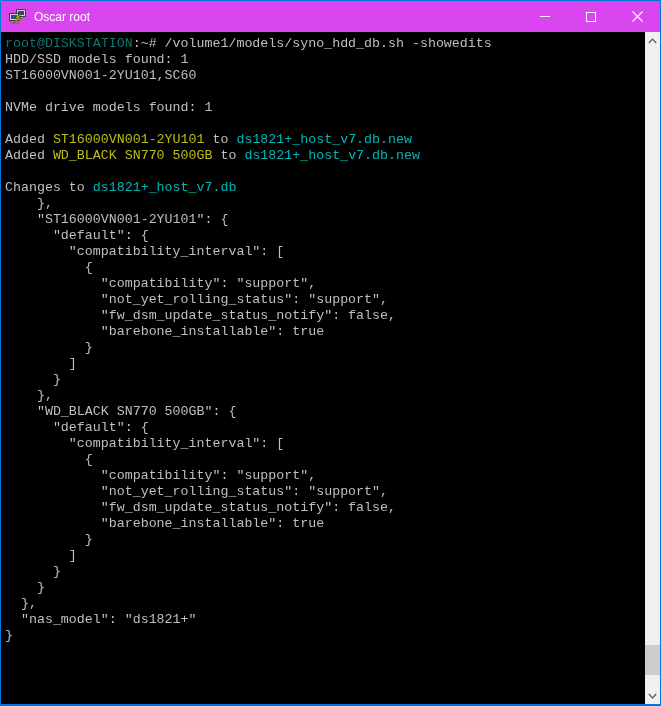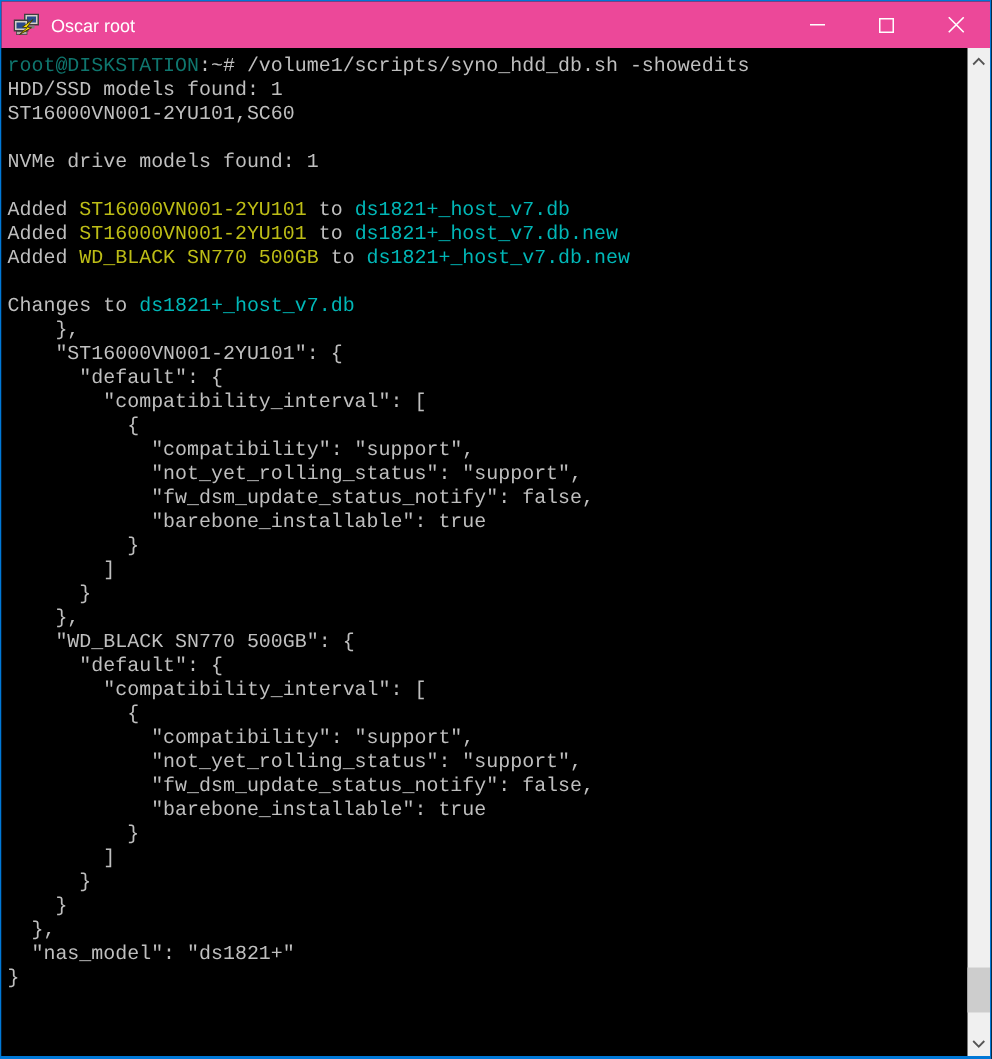--- a/index.html
+++ b/index.html
@@ -41,21 +41,21 @@
     display:flex; align-items:center; justify-content:center; }
   .sb-btn.up { top:0; }
   .sb-btn.down { bottom:0; }
   .sb-thumb { position:absolute; left:0; width:15px; background:#CDCDCD; }
 </style>
 </head>
 <body>
 
 <div class="window" style="border-color: rgb(0, 120, 215);">
 
-  <div class="titlebar" style="background: #ec4899; text-align: center;">
+  <div class="titlebar" style="background: #d946ef; text-align: center;">
     <span class="app-icon">
       <svg width="18" height="16" viewBox="0 0 18 16">
         <rect x="7.5" y="0.5" width="9" height="7" fill="#D4D0C8" stroke="#404040"></rect>
         <rect x="9" y="2" width="6" height="4" fill="#2A4A8A"></rect>
         <rect x="10" y="8" width="4" height="2" fill="#808080"></rect>
         <rect x="0.5" y="4.5" width="9" height="7" fill="#D4D0C8" stroke="#404040"></rect>
         <rect x="2" y="6" width="6" height="4" fill="#2A4A8A"></rect>
         <rect x="2" y="12" width="7" height="2" fill="#B0ACA4" stroke="#404040" stroke-width="0.5"></rect>
         <path d="M13,4 L6,9 L9,9.5 L4,14 L12,9.5 L9,9 Z" fill="#FFE000" stroke="#403800" stroke-width="0.6"></path>
       </svg>
@@ -71,27 +71,26 @@
       <div class="ctrl" title="Close">
         <svg width="11" height="11" viewBox="0 0 11 11">
           <path d="M0.5,0.5 L10.5,10.5 M10.5,0.5 L0.5,10.5" stroke="#fff" stroke-width="1.1" fill="none"></path>
         </svg>
       </div>
     </div>
   </div>
 
   <div class="main" style="background: rgb(0, 0, 0);">
     <div class="term-content">
-        <div class="term-line"><span style="color: #0f766e;">root@DISKSTATION</span><span style="color: rgb(191, 191, 191);">:~# /volume1/scripts/syno_hdd_db.sh -showedits</span></div>
+        <div class="term-line"><span style="color: #0f766e;">root@DISKSTATION</span><span style="color: rgb(191, 191, 191);">:~# /volume1/models/syno_hdd_db.sh -showedits</span></div>
         <div class="term-line"><span style="color: rgb(191, 191, 191);">HDD/SSD models found: 1</span></div>
         <div class="term-line"><span style="color: rgb(191, 191, 191);">ST16000VN001-2YU101,SC60</span></div>
         <div class="term-line">&nbsp;</div>
         <div class="term-line"><span style="color: rgb(191, 191, 191); margin-top: 12px;">NVMe drive models found: 1</span></div>
         <div class="term-line">&nbsp;</div>
-        <div class="term-line"><span style="color: rgb(191, 191, 191);">Added </span><span style="color: rgb(189, 189, 22);">ST16000VN001-2YU101</span><span style="color: rgb(191, 191, 191);"> to </span><span style="color: rgb(0, 183, 183);">ds1821+_host_v7.db</span></div>
         <div class="term-line"><span style="color: rgb(191, 191, 191);">Added </span><span style="color: rgb(189, 189, 22);">ST16000VN001-2YU101</span><span style="color: rgb(191, 191, 191);"> to </span><span style="color: rgb(0, 183, 183);">ds1821+_host_v7.db.new</span></div>
         <div class="term-line"><span style="color: rgb(191, 191, 191);">Added </span><span style="color: rgb(189, 189, 22);">WD_BLACK SN770 500GB</span><span style="color: rgb(191, 191, 191);"> to </span><span style="color: rgb(0, 183, 183);">ds1821+_host_v7.db.new</span></div>
         <div class="term-line">&nbsp;</div>
         <div class="term-line"><span style="color: rgb(191, 191, 191);">Changes to </span><span style="color: rgb(0, 183, 183);">ds1821+_host_v7.db</span></div>
         <div class="term-line"><span style="color: rgb(191, 191, 191);">    },</span></div>
         <div class="term-line"><span style="color: rgb(191, 191, 191);">    "ST16000VN001-2YU101": {</span></div>
         <div class="term-line"><span style="color: rgb(191, 191, 191);">      "default": {</span></div>
         <div class="term-line"><span style="color: rgb(191, 191, 191);">        "compatibility_interval": [</span></div>
         <div class="term-line"><span style="color: rgb(191, 191, 191);">          {</span></div>
         <div class="term-line"><span style="color: rgb(191, 191, 191);">            "compatibility": "support",</span></div>

